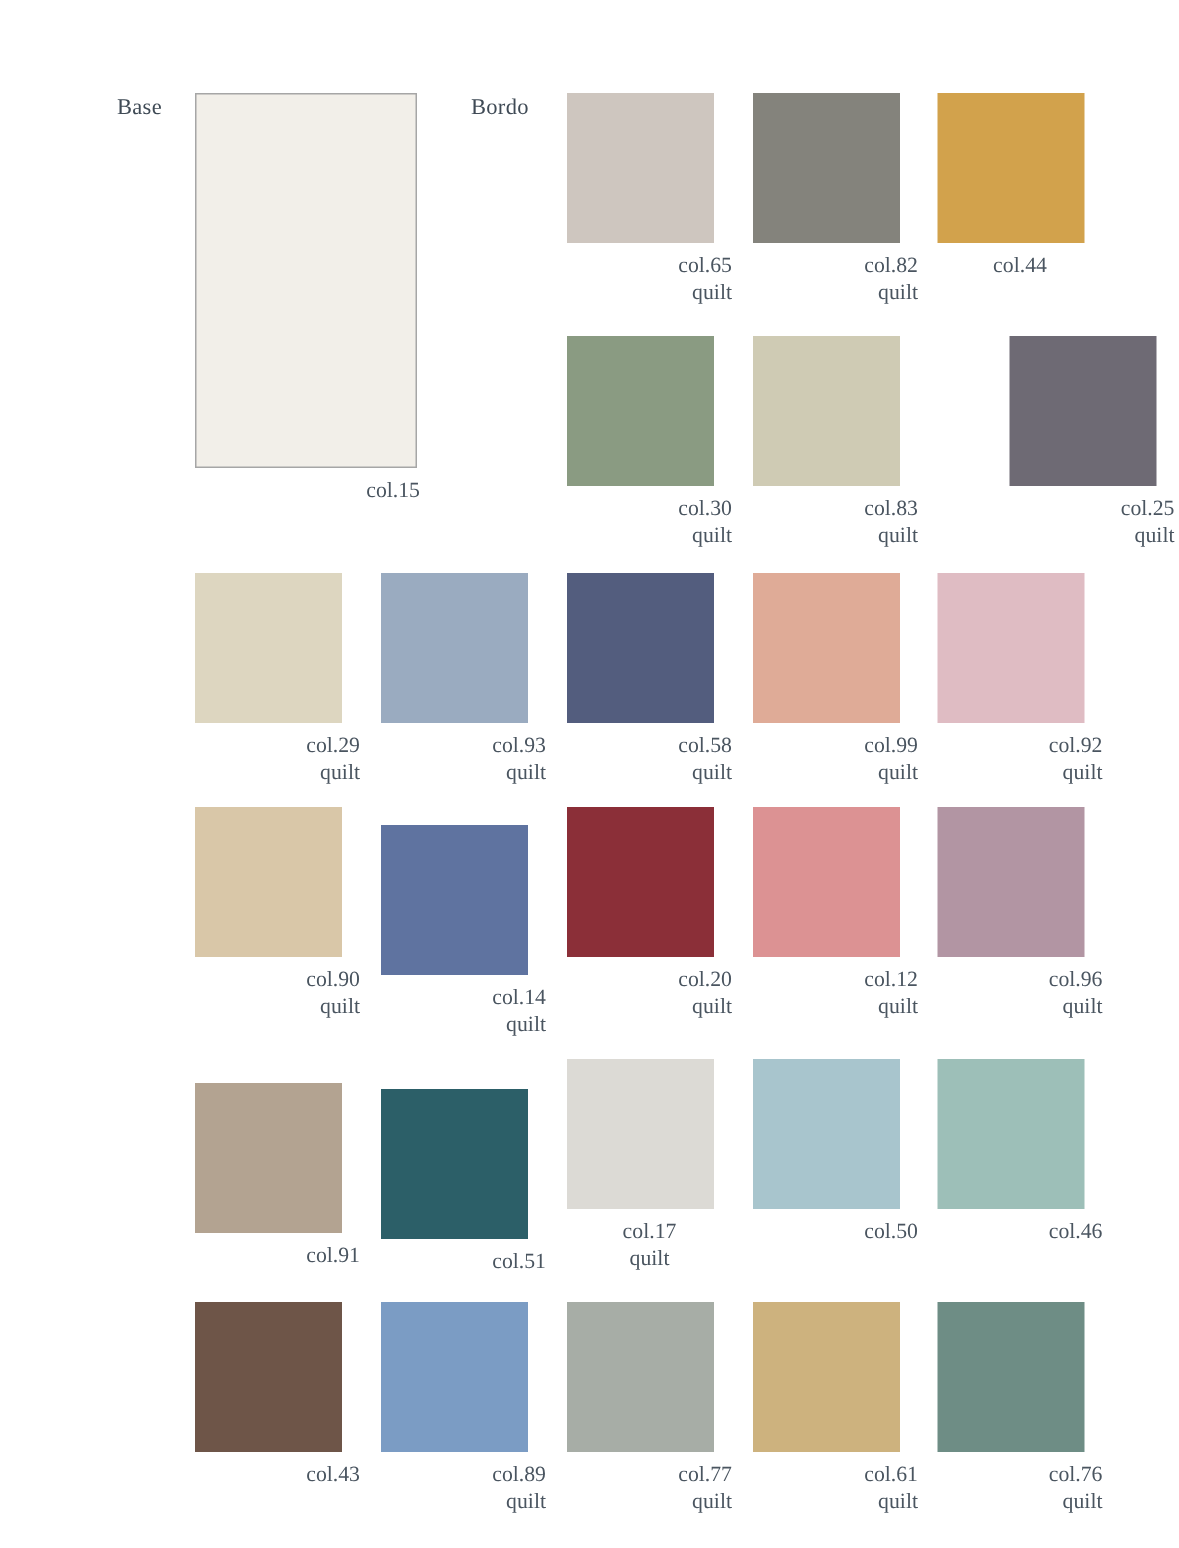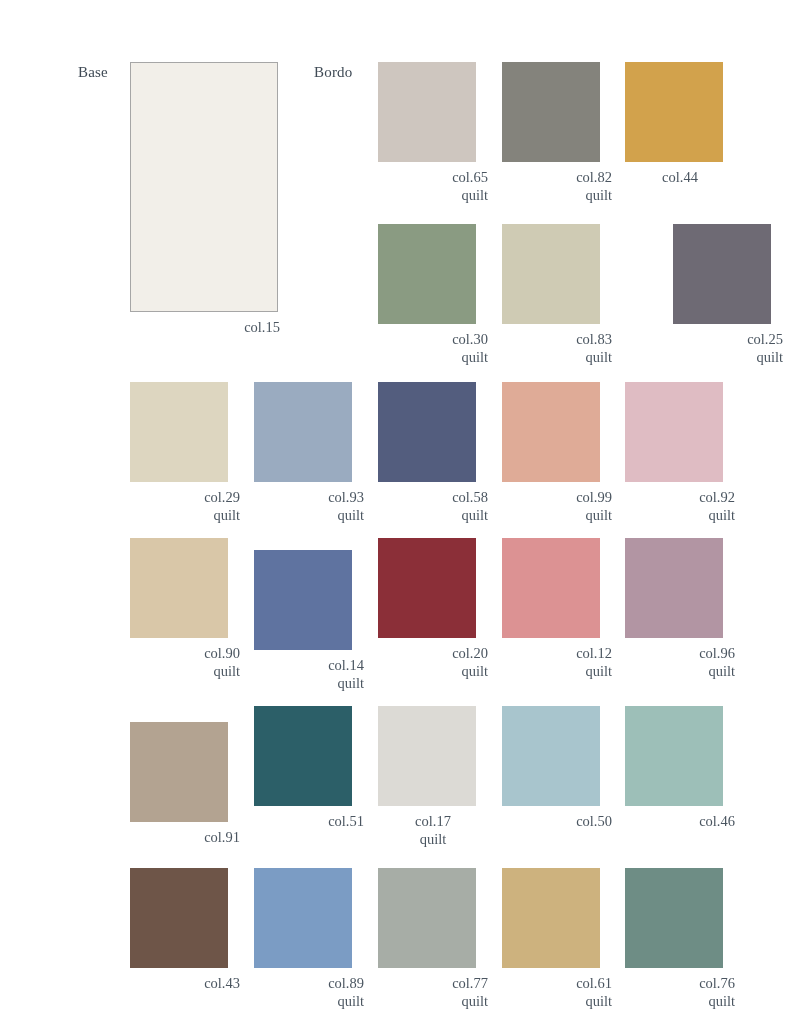--- a/index.html
+++ b/index.html
@@ -153,21 +153,21 @@
         <div class="caption"><span>col.12</span><span class="sub">quilt</span></div>
       </div>
       <div class="cell" style="left: 625px; top: 538px;">
         <div class="chip" style="background: rgb(178, 149, 163);"></div>
         <div class="caption"><span>col.96</span><span class="sub">quilt</span></div>
       </div>
       <div class="cell" style="left: 130px; top: 706px; margin-top: 16px;">
         <div class="chip" style="background: rgb(179, 163, 145);"></div>
         <div class="caption"><span>col.91</span></div>
       </div>
-      <div class="cell" style="left: 254px; top: 706px;">
+      <div class="cell" style="left: 254px; top: 726px;">
         <div class="chip" style="background: rgb(44, 95, 104);"></div>
         <div class="caption"><span>col.51</span></div>
       </div>
       <div class="cell" style="left: 378px; top: 706px;">
         <div class="chip" style="background: rgb(220, 218, 213);"></div>
         <div class="caption center"><span>col.17</span><span class="sub">quilt</span></div>
       </div>
       <div class="cell" style="left: 502px; top: 706px;">
         <div class="chip" style="background: rgb(168, 197, 205);"></div>
         <div class="caption"><span>col.50</span></div>

